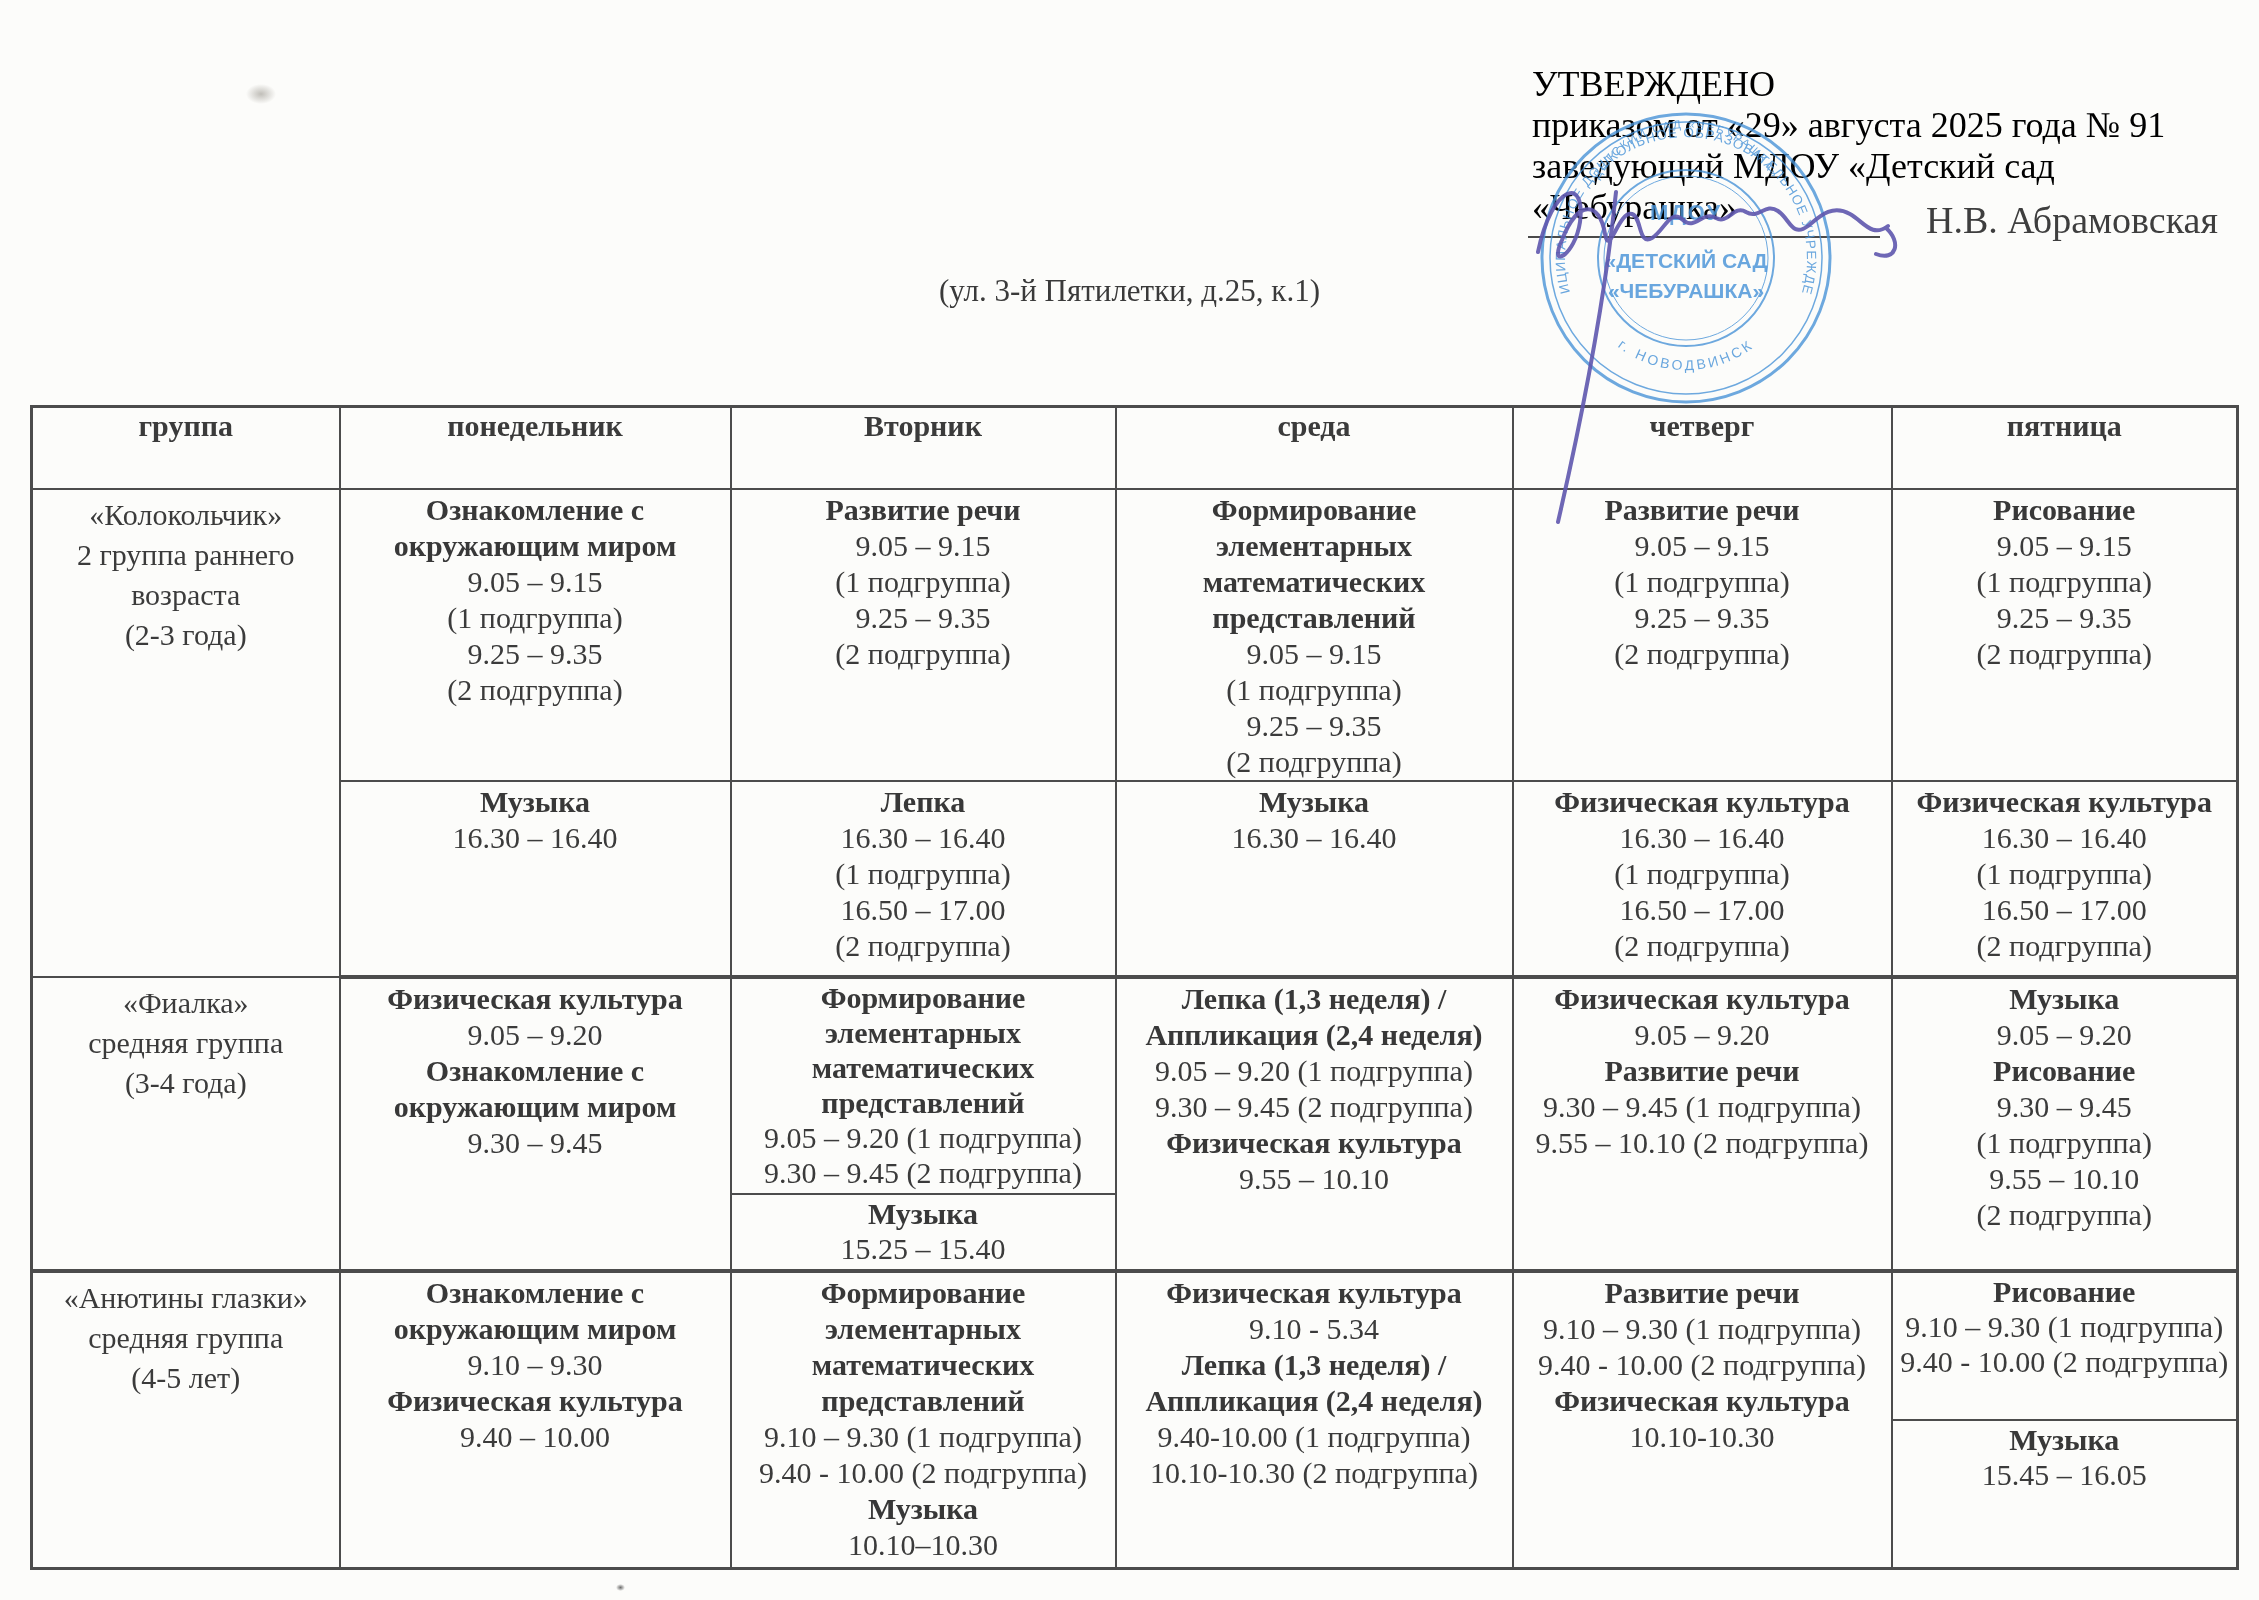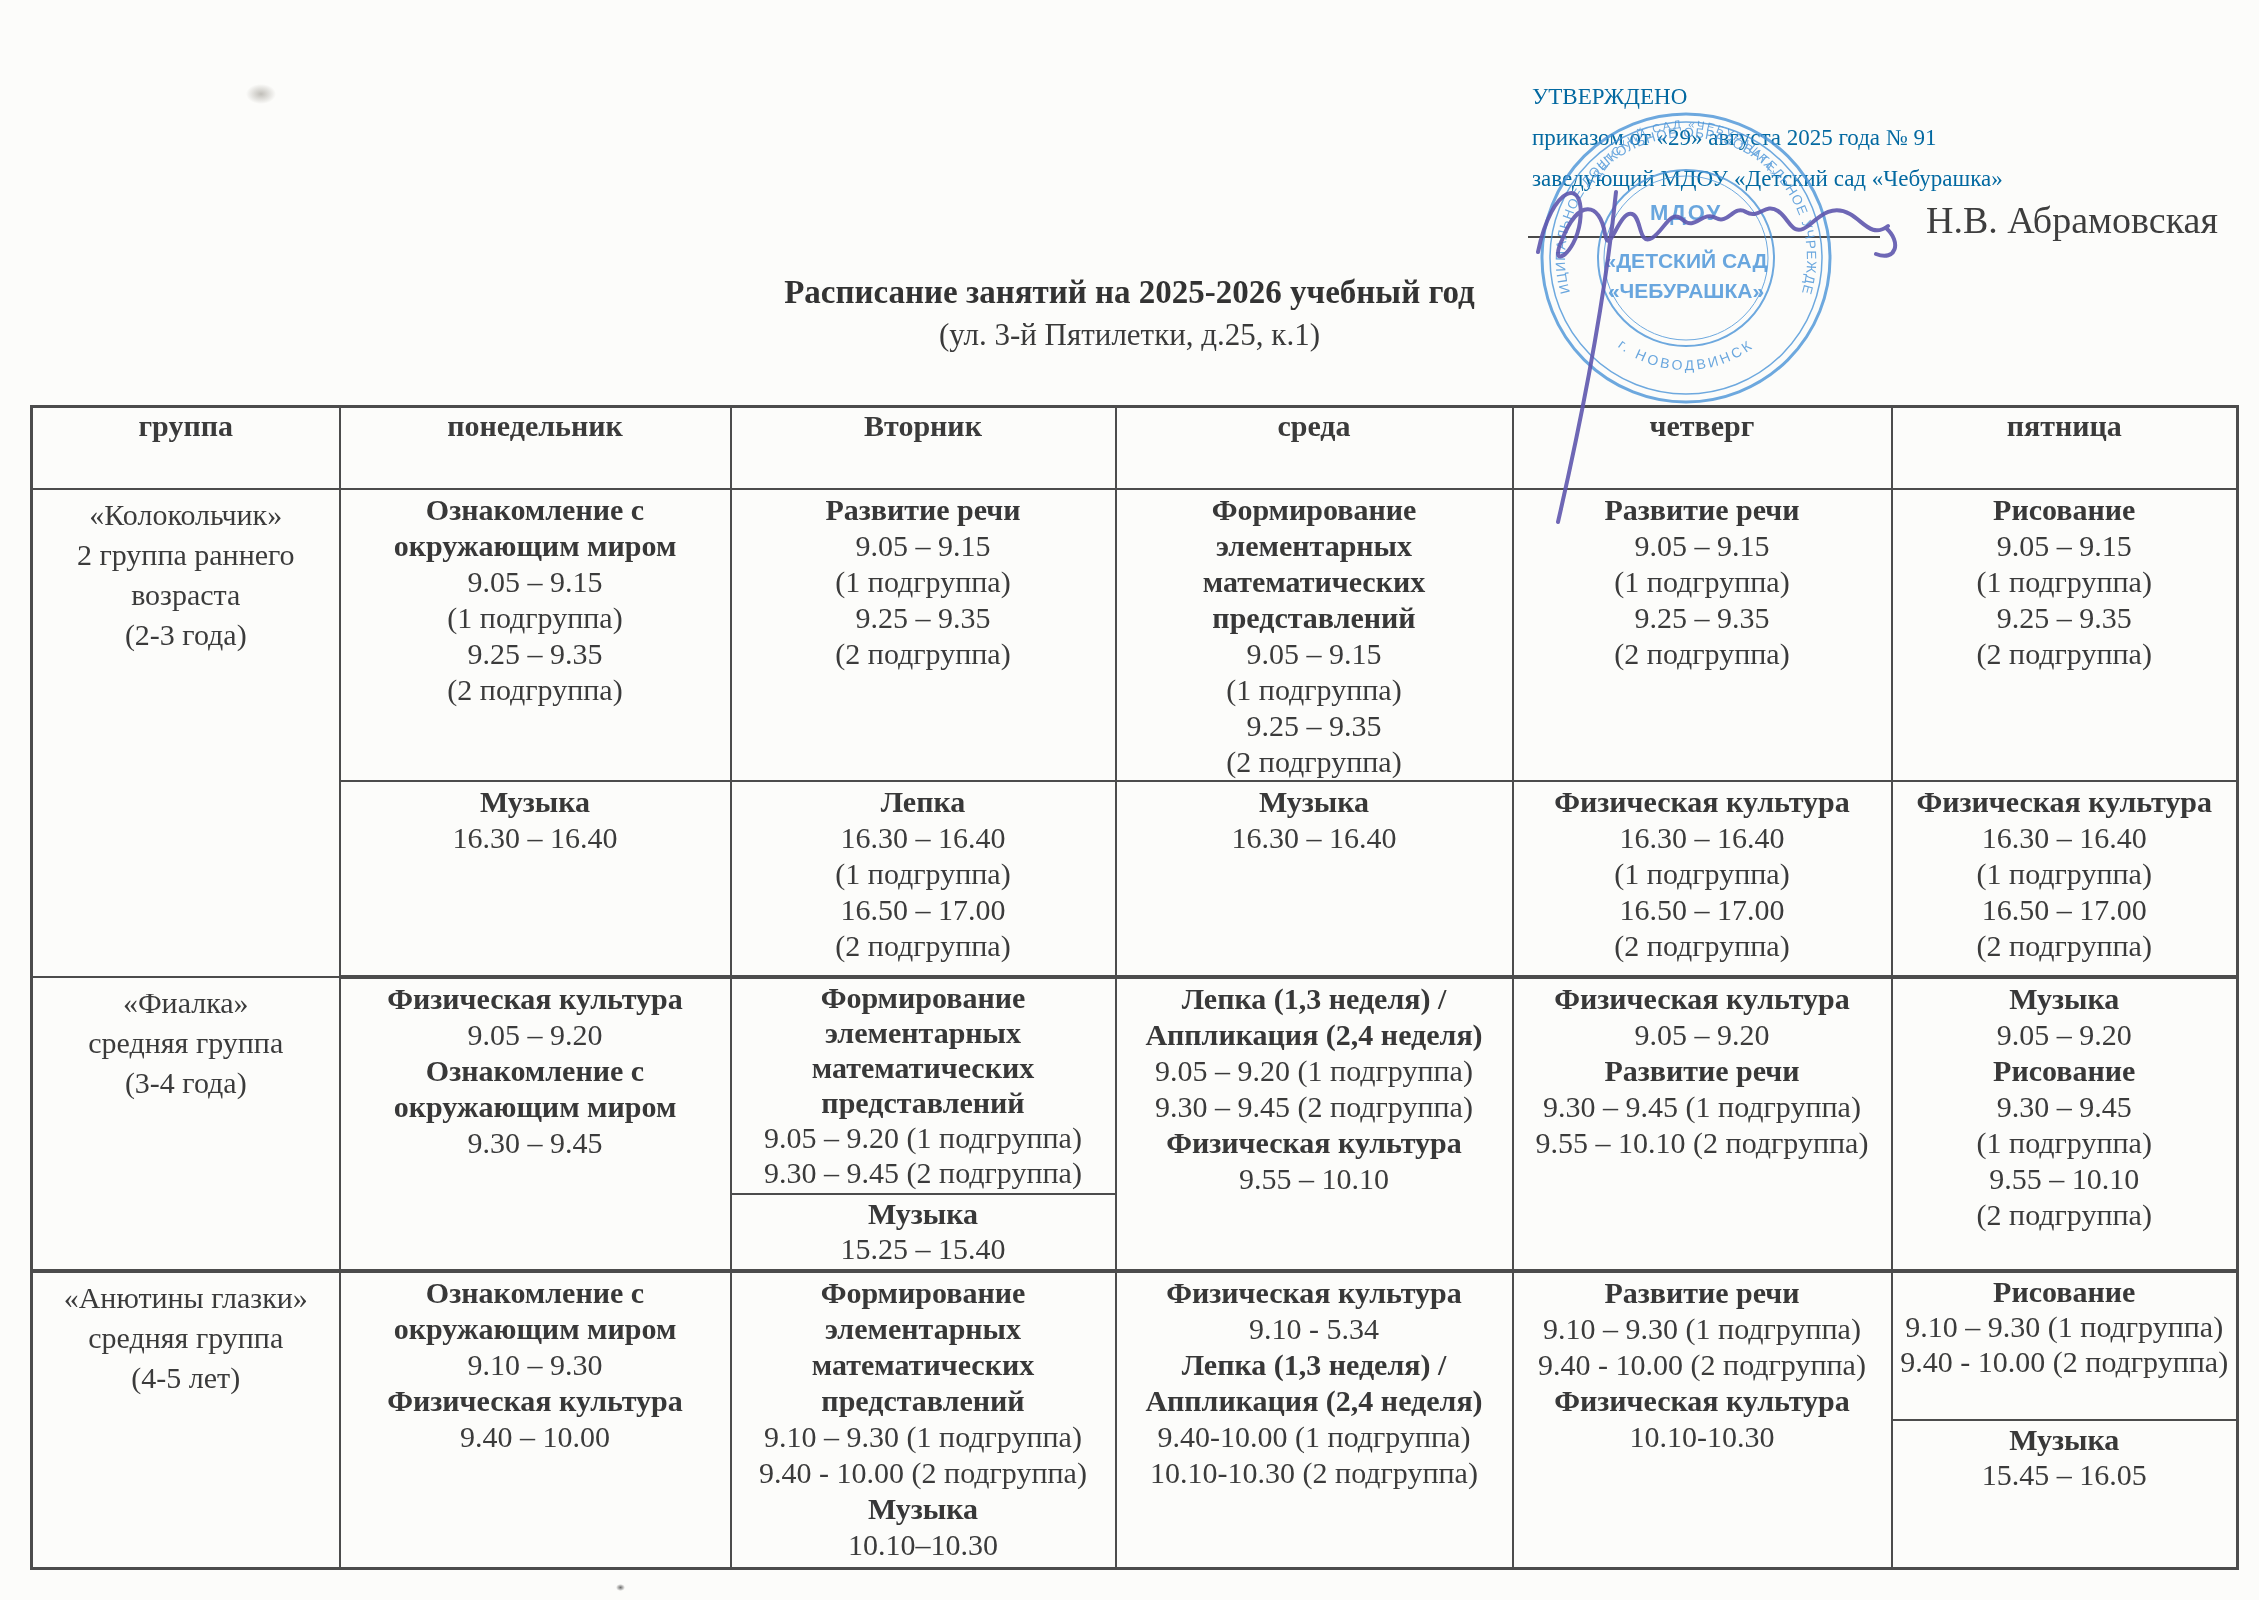--- a/index.html
+++ b/index.html
@@ -7,22 +7,22 @@
     width:2259px;height:1600px;
     font-family:"Liberation Serif","DejaVu Serif",serif;
     background:#e9e9e7;
   }
   .page{
     position:relative;width:2259px;height:1600px;overflow:hidden;
     background:#fcfcfa;color:#3b3b3b;
   }
   
   .approval{
-    position:absolute;left:1532px;top:76px;width:720px;
-    font-size:23px;line-height:41px;color:#0369a1;
+    position:absolute;left:1532px;top:64px;width:720px;
+    font-size:36px;line-height:41px;color:#000000;
   }
   .sig-underline{
     position:absolute;left:1528px;top:236px;width:352px;height:0;
     border-top:2px solid #4a4a4a;
   }
   .signer-name{
     position:absolute;left:1926px;top:198px;font-size:38px;color:#3e3e3e;white-space:nowrap;
   }
   
   .titlewrap{position:absolute;left:0;top:270px;width:2259px;text-align:center;}
@@ -67,21 +67,20 @@
 
   <div class="approval">
     <div>УТВЕРЖДЕНО</div>
     <div>приказом от «29» августа 2025 года № 91</div>
     <div>заведующий  МДОУ «Детский сад «Чебурашка»</div>
   </div>
   <div class="sig-underline"></div>
   <div class="signer-name">Н.В. Абрамовская</div>
 
   <div class="titlewrap">
-    <div class="doc-title">Расписание занятий на 2025-2026 учебный год</div>
     <div class="doc-subtitle">(ул. 3-й Пятилетки, д.25, к.1)</div>
   </div>
 
   <table class="sched">
     <colgroup>
       <col style="width:308px">
         <col style="width:391px">
         <col style="width:385px">
       <col style="width:397px">
         <col style="width:379px">

